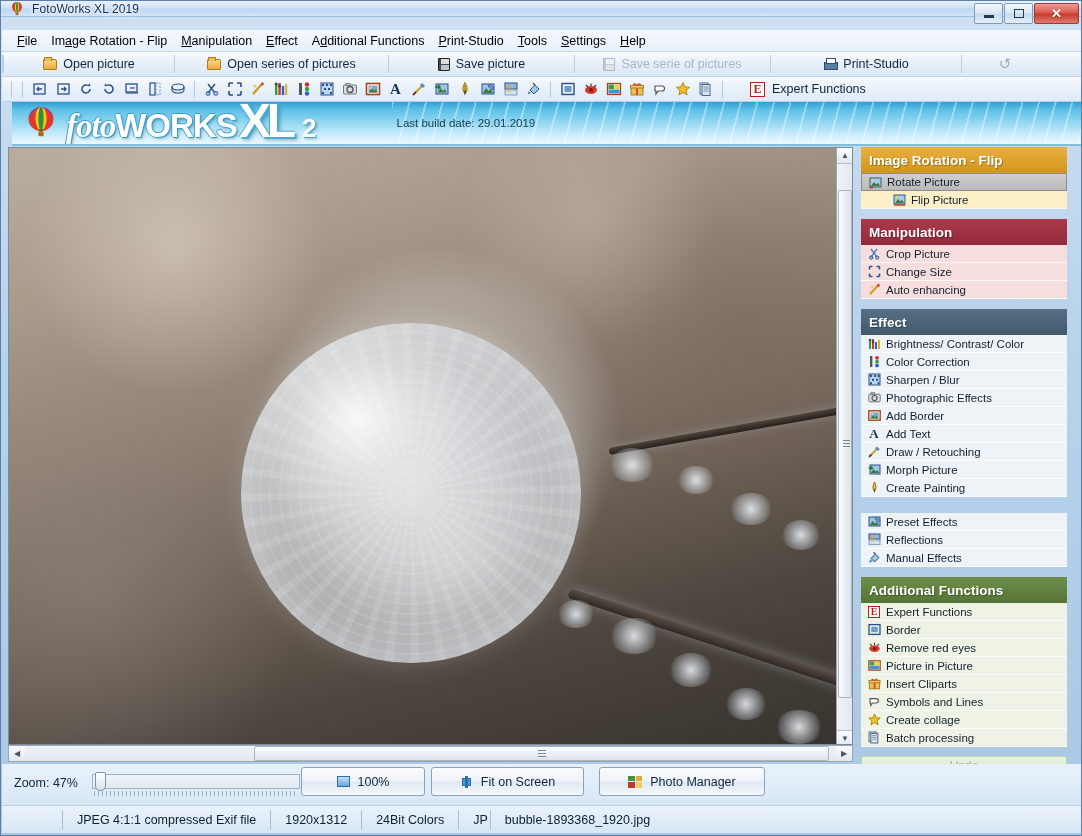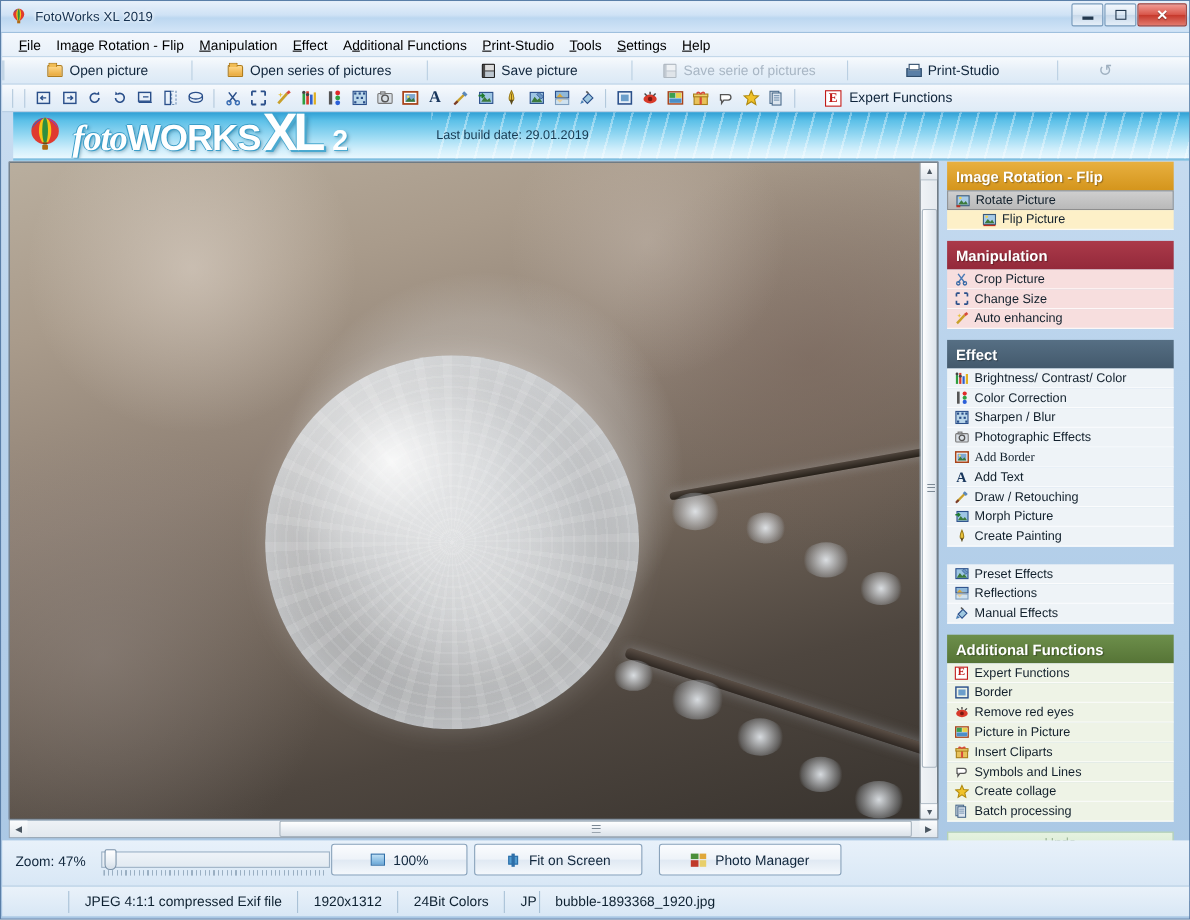--- a/index.html
+++ b/index.html
@@ -12,21 +12,21 @@
   .app {
     position: relative;
     width: 1082px; height: 836px;
     background: linear-gradient(to bottom, #cfe0f2 0%, #b9d3ec 40%, #a9c7e4 100%);
     border: 1px solid #5a7fa8;
     overflow: hidden;
   }
 
   
   .titlebar {
-    position: absolute; left: 0; top: 0; width: 1082px; height: 29px;
+    position: absolute; left: 0; top: 0; width: 1082px; height: 16px;
     background: linear-gradient(to bottom, #e8f1fb 0%, #cfe2f5 45%, #bcd7f0 55%, #d3e5f7 100%);
     border-bottom: 1px solid #9fc0de;
     display: flex; align-items: center;
   }
   .title-icon {
     width: 16px; height: 16px; margin-left: 8px; margin-right: 7px;
     position: relative; flex: none;
   }
   .title-text {
     font-size: 12px; color: #14304f; letter-spacing: .1px;
@@ -774,21 +774,21 @@
     <div class="grp-item" style="background:#eef3f7;">
       <span class="sb-ic">
           <svg width="13" height="13" viewBox="0 0 13 13">
             <rect x="0.8" y="3.2" width="11.4" height="7.6" rx="1" fill="#d8dee4" stroke="#777"></rect>
             <circle cx="6.5" cy="7" r="2.5" fill="none" stroke="#555" stroke-width="1.2"></circle>
             <rect x="3" y="1.8" width="3.5" height="1.6" fill="#c8ced4" stroke="#777"></rect>
           </svg>
         </span>
       <span>Photographic Effects</span>
     </div>
-    <div class="grp-item" style="background:#eef3f7;font-family:Liberation Serif, serif;">
+    <div class="grp-item" style="background:#eef3f7;">
       <span class="sb-ic">
           <svg width="13" height="13" viewBox="0 0 13 13">
             <rect x="0.8" y="1.8" width="11.4" height="9.4" fill="#fff" stroke="#a8441a" stroke-width="1.4"></rect>
             <rect x="2.4" y="3.4" width="8.2" height="6.2" fill="#7fa8d0"></rect>
             <circle cx="4.5" cy="5.2" r="1" fill="#f5e26a"></circle>
             <path d="M2.4 9.6 L5.2 6.2 L7 8.4 L8.8 6.6 L10.6 9.6z" fill="#3c7a3c"></path>
           </svg>
         </span>
       <span>Add Border</span>
     </div>

